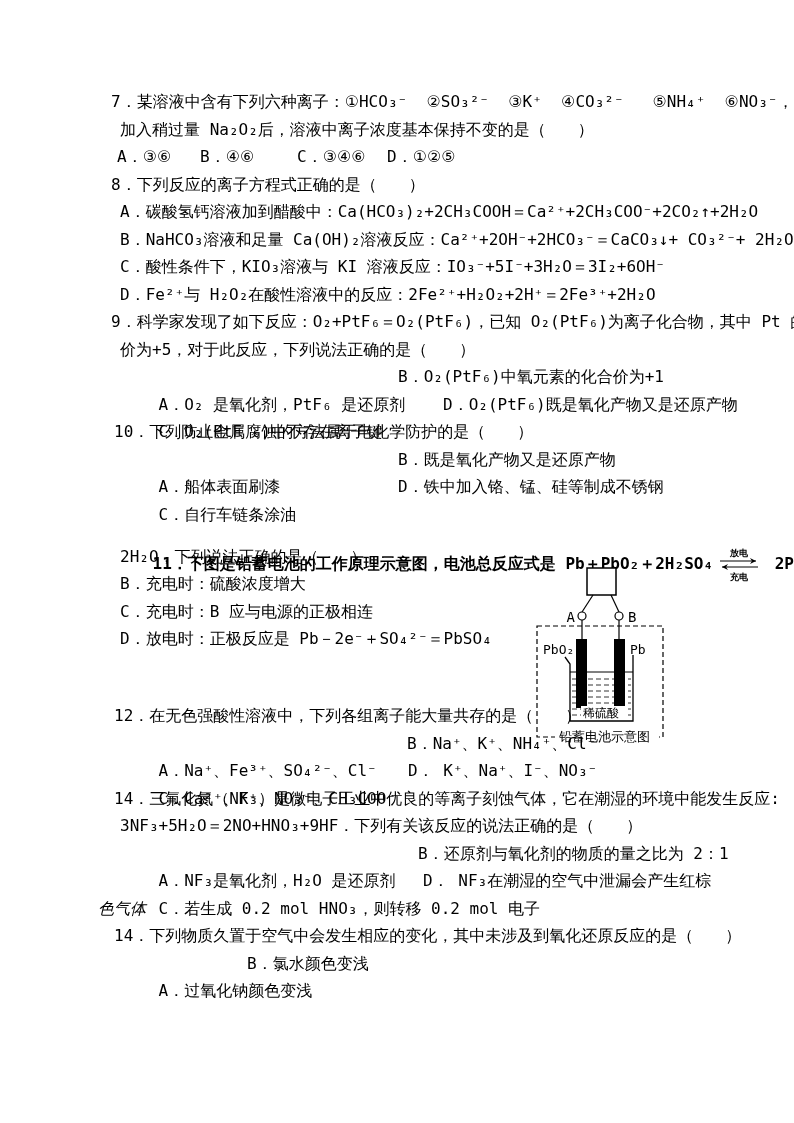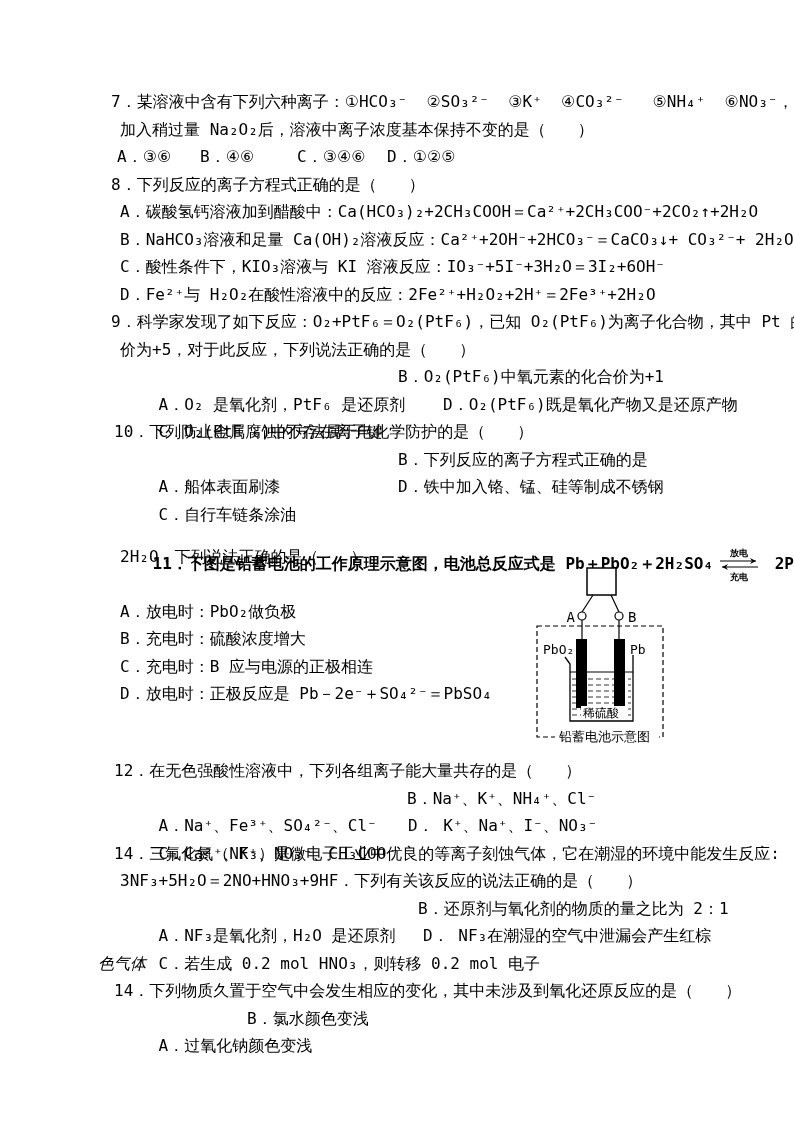--- a/index.html
+++ b/index.html
@@ -54,39 +54,38 @@
     <span class="pos" style="left:278px;">B．O₂(PtF₆)中氧元素的化合价为+1</span>
   </div>
   <div class="ln cont">
     <span>C．O₂(PtF ₆)中不存在离子键</span>
     <span class="pos" style="left:315px;margin-left:8px;">D．O₂(PtF₆)既是氧化产物又是还原产物</span>
   </div>
 
   <div class="ln qn2">10．下列防止金属腐蚀的方法属于电化学防护的是（　　）</div>
   <div class="ln cont">
     <span>A．船体表面刷漆</span>
-    <span class="pos" style="left:278px;">B．下列反应的离子方程式正确的是</span>
+    <span class="pos" style="left:278px;">B．既是氧化产物又是还原产物</span>
   </div>
   <div class="ln cont">
     <span>C．自行车链条涂油</span>
     <span class="pos" style="left:278px;">D．铁中加入铬、锰、硅等制成不锈钢</span>
   </div>
 
   <div class="ln qn2 q11stem">
     <span>11．下图是铅蓄电池的工作原理示意图，电池总反应式是 Pb＋PbO₂＋2H₂SO₄</span><svg class="revsvg" width="46" height="36" viewBox="0 0 46 36">
       <text x="23" y="10" font-size="9" text-anchor="middle">放电</text>
       <line x1="4" y1="15" x2="40" y2="15" stroke="#000" stroke-width="1"></line>
       <path d="M40,15 L34,12 L36,15 L34,18 Z" fill="#000"></path>
       <line x1="6" y1="21" x2="42" y2="21" stroke="#000" stroke-width="1"></line>
       <path d="M6,21 L12,18 L10,21 L12,24 Z" fill="#000"></path>
       <text x="23" y="34" font-size="9" text-anchor="middle">充电</text>
     </svg><span> 2PbSO₄＋</span>
   </div>
   <div class="ln cont">2H₂O，下列说法正确的是（　　）</div>
-  <div class="ln cont gap-opts">A．放电时：PbO₂做负极</div>
   <div class="ln cont">B．充电时：硫酸浓度增大</div>
   <div class="ln cont">C．充电时：B 应与电源的正极相连</div>
   <div class="ln cont">D．放电时：正极反应是 Pb－2e⁻＋SO₄²⁻＝PbSO₄</div>
 
   <svg class="diagram" width="190" height="192" viewBox="0 0 190 192">
 
     <rect x="52" y="7" width="29" height="27" fill="#fff" stroke="#000" stroke-width="1.5"></rect>
 
     <line x1="58" y1="34" x2="47" y2="51" stroke="#000" stroke-width="1.2"></line>
     <line x1="76" y1="34" x2="84" y2="51" stroke="#000" stroke-width="1.2"></line>

